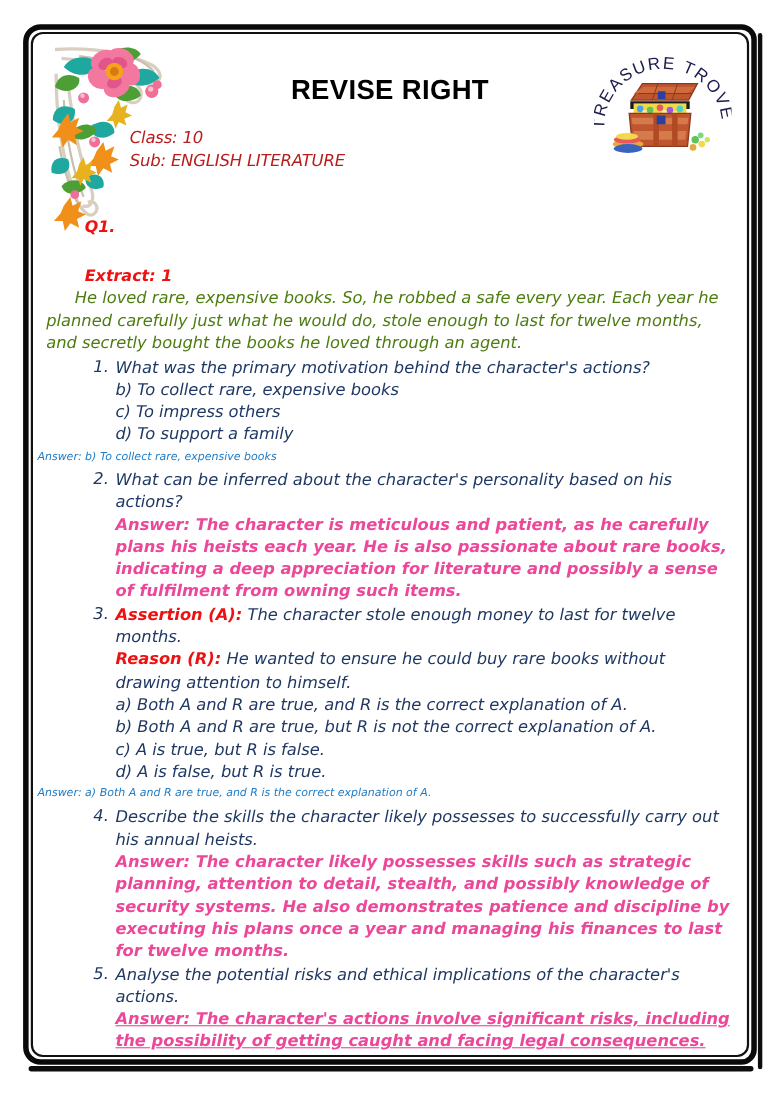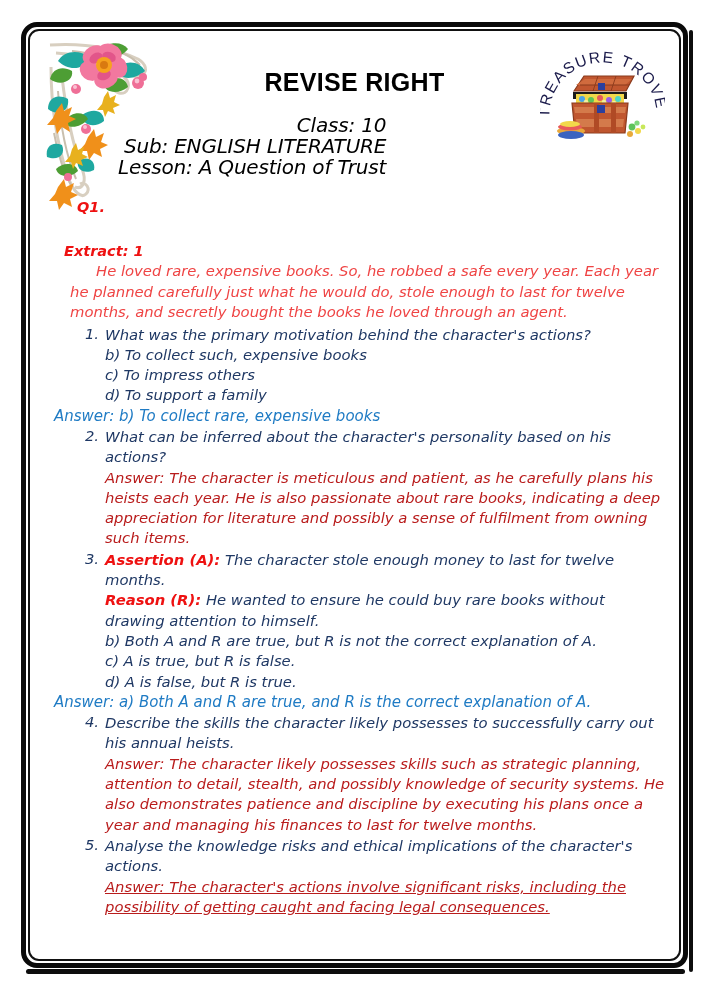--- a/index.html
+++ b/index.html
@@ -96,25 +96,24 @@
     letter-spacing: 0.3px;
     color: #000000;
   }
 
   .meta {
     position: absolute;
     left: 88px;
     top: 84px;
     font-family: "DejaVu Sans", sans-serif;
     font-style: italic;
-    font-size: 20px;
+    font-size: 15px;
     line-height: 21px;
-    color: #000000;
+    color: #b91c1c;
     letter-spacing: -0.2px;
-    text-align: right;
   }
   .meta div { white-space: nowrap; }
 
   
   .logo {
     position: absolute;
     right: 14px;
     top: 16px;
     width: 125px;
     height: 105px;
@@ -146,34 +145,34 @@
     position: absolute;
     left: 196px;
     top: 0;
     font-size: 14.5px;
     font-weight: bold;
     color: #ee1111;
     letter-spacing: 0.2px;
   }
 
   .extract-label {
-    margin-left: 34px;
+    margin-left: 47px;
     margin-top: 14px;
     font-size: 14.5px;
     font-weight: bold;
     color: #ee1111;
   }
 
   .extract-text {
-    margin-left: 40px;
+    margin-left: 12px;
     margin-right: 16px;
     margin-top: 2px;
     font-size: 14.8px;
     line-height: 20.5px;
-    color: #ef4444;
+    color: #4d7c0f;
     text-indent: 26px;
   }
 
   
   .qlist { margin-top: 2px; }
 
   .qitem {
     position: relative;
     margin-left: 47px;
     margin-right: 12px;
@@ -198,33 +197,34 @@
 
   .opt {
     margin-left: 75px;
     margin-right: 12px;
     font-size: 14.8px;
     line-height: 20.3px;
     color: #1f3864;
   }
 
   .ans-left {
-    margin-left: 24px;
+    margin-left: 4px;
     margin-right: 8px;
-    font-size: 15px;
+    font-size: 10px;
     line-height: 20.3px;
     color: #1f7bc4;
   }
 
   .ans-block {
     margin-left: 75px;
     margin-right: 12px;
     font-size: 14.8px;
     line-height: 20.3px;
-    color: #b91c1c;
+    color: #ec4899;
+    font-weight: bold;
   }
 
   .ar-label {
     color: #ee1111;
     font-weight: bold;
   }
 
   .ar-hang {
     margin-left: 75px;
     margin-right: 12px;
@@ -318,21 +318,20 @@
         <circle cx="33" cy="50" r="2"></circle>
         <circle cx="43" cy="90" r="2"></circle>
       </g>
     </svg>
 
     <div class="doc-title">REVISE RIGHT</div>
 
     <div class="meta">
       <div>Class: 10</div>
       <div>Sub: ENGLISH LITERATURE</div>
-      <div>Lesson: A Question of Trust</div>
     </div>
 
     <svg class="logo" viewBox="0 0 125 105">
       <defs>
         <path id="arcpath" d="M 10 74 A 52 50 0 0 1 116 60"></path>
       </defs>
       <text font-family="Liberation Sans, sans-serif" font-size="15.5" fill="#1b1b4b" letter-spacing="1.6">
         <textPath href="#arcpath" startOffset="2%">TREASURE TROVE</textPath>
       </text>
 
@@ -393,21 +392,21 @@
 
       <div class="extract-label">Extract: 1</div>
       <div class="extract-text">He loved rare, expensive books. So, he robbed a safe every year. Each year he planned carefully just what he would do, stole enough to last for twelve months, and secretly bought the books he loved through an agent.</div>
 
       <div class="qlist">
 
         <div class="qitem">
           <span class="qnum">1.</span>
           <div class="qtext">What was the primary motivation behind the character's actions?</div>
         </div>
-        <div class="opt">b) To collect such, expensive books</div>
+        <div class="opt">b) To collect rare, expensive books</div>
         <div class="opt">c) To impress others</div>
         <div class="opt">d) To support a family</div>
         <div class="ans-left">Answer: b) To collect rare, expensive books</div>
 
         <div class="qitem">
           <span class="qnum">2.</span>
           <div class="qtext">What can be inferred about the character's personality based on his actions?</div>
         </div>
         <div class="ans-block">Answer: The character is meticulous and patient, as he carefully plans his heists each year. He is also passionate about rare books, indicating a deep appreciation for literature and possibly a sense of fulfilment from owning such items.</div>
 
@@ -415,33 +414,34 @@
           <span class="qnum">3.</span>
           <div class="qtext">
             <span class="ar-label">Assertion (A):</span>
             <span>The character stole enough money to last for twelve months.</span>
           </div>
         </div>
         <div class="ar-hang">
           <span class="ar-label">Reason (R):</span>
           <span>He wanted to ensure he could buy rare books without drawing attention to himself.</span>
         </div>
+        <div class="opt">a) Both A and R are true, and R is the correct explanation of A.</div>
         <div class="opt">b) Both A and R are true, but R is not the correct explanation of A.</div>
         <div class="opt">c) A is true, but R is false.</div>
         <div class="opt">d) A is false, but R is true.</div>
         <div class="ans-left">Answer: a) Both A and R are true, and R is the correct explanation of A.</div>
 
         <div class="qitem">
           <span class="qnum">4.</span>
           <div class="qtext">Describe the skills the character likely possesses to successfully carry out his annual heists.</div>
         </div>
         <div class="ans-block">Answer: The character likely possesses skills such as strategic planning, attention to detail, stealth, and possibly knowledge of security systems. He also demonstrates patience and discipline by executing his plans once a year and managing his finances to last for twelve months.</div>
 
         <div class="qitem">
           <span class="qnum">5.</span>
-          <div class="qtext">Analyse the knowledge risks and ethical implications of the character's actions.</div>
+          <div class="qtext">Analyse the potential risks and ethical implications of the character's actions.</div>
         </div>
         <div class="ans-block underline-last">Answer: The character's actions involve significant risks, including the possibility of getting caught and facing legal consequences.</div>
 
       </div>
     </div>
   </div>
 </div>
 
 </body></html>

